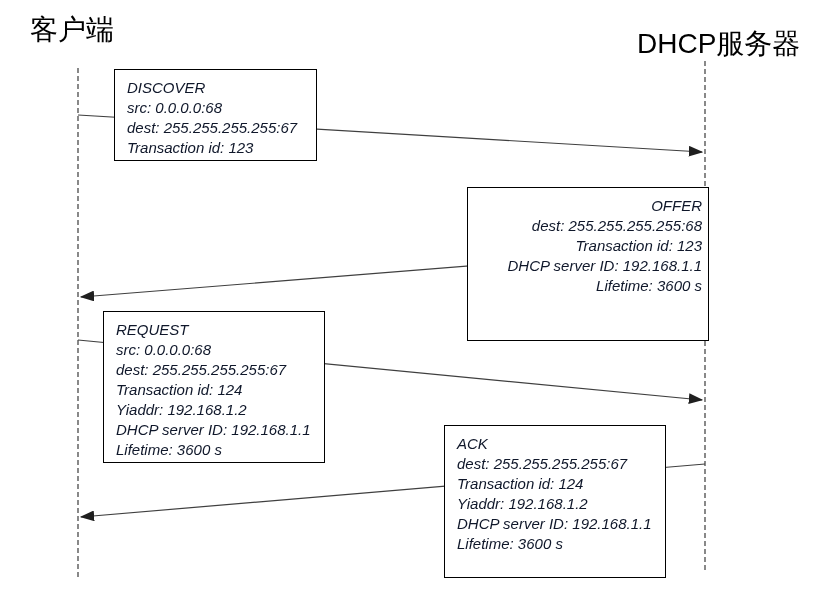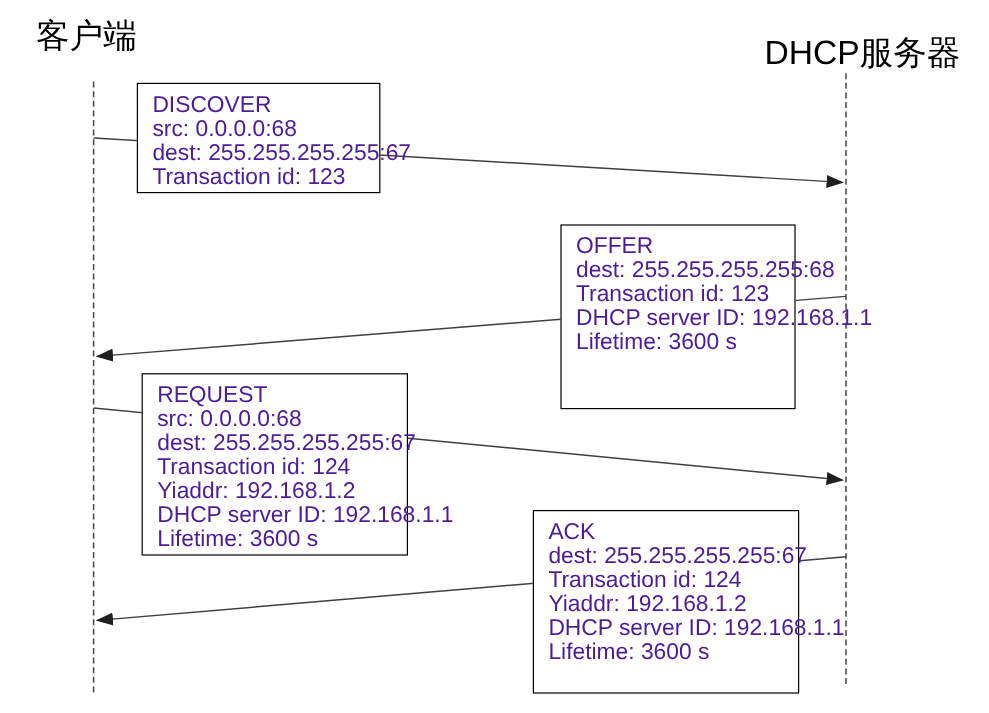--- a/index.html
+++ b/index.html
@@ -33,30 +33,31 @@
     width: 824px;
     height: 594px;
   }
 
   .msg-box {
     position: absolute;
     box-sizing: border-box;
     background: #ffffff;
     border: 1.4px solid #000000;
     padding: 8px 6px 0 12px;
-    font-size: 19px;
+    font-size: 15px;
     line-height: 20px;
-    color: #4c1d95;
+    color: #0f172a;
     white-space: nowrap;
+    font-style: italic;
   }
   .msg-box .field { display: block; }
 
   .box-discover { left: 114px; top: 69px;  width: 203px; height: 92px;  }
-  .box-offer    { left: 467px; top: 187px; width: 196px; height: 154px; }
-  .box-request  { left: 118px; top: 311px; width: 222px; height: 152px; }
+  .box-offer    { left: 467px; top: 187px; width: 242px; height: 154px; text-align: right; }
+  .box-request  { left: 103px; top: 311px; width: 222px; height: 152px; }
   .box-ack      { left: 444px; top: 425px; width: 222px; height: 153px; }
 </style>
 </head>
 <body>
 
 <div class="stage">
 
   <div class="actor-label actor-client">客户端</div>
 
   <div class="actor-label actor-server">DHCP服务器</div>

